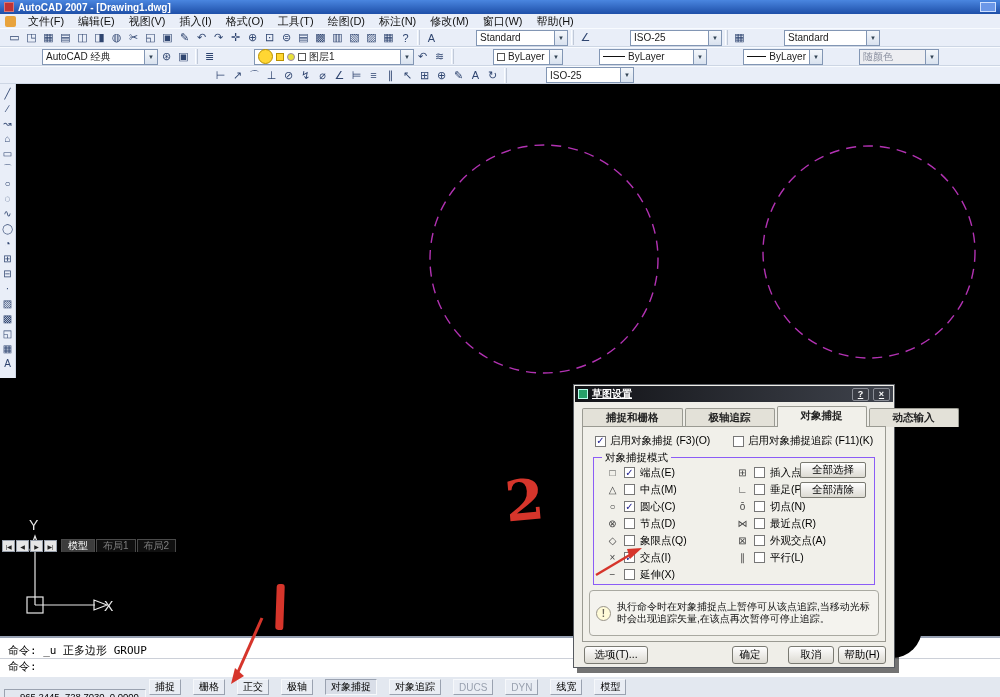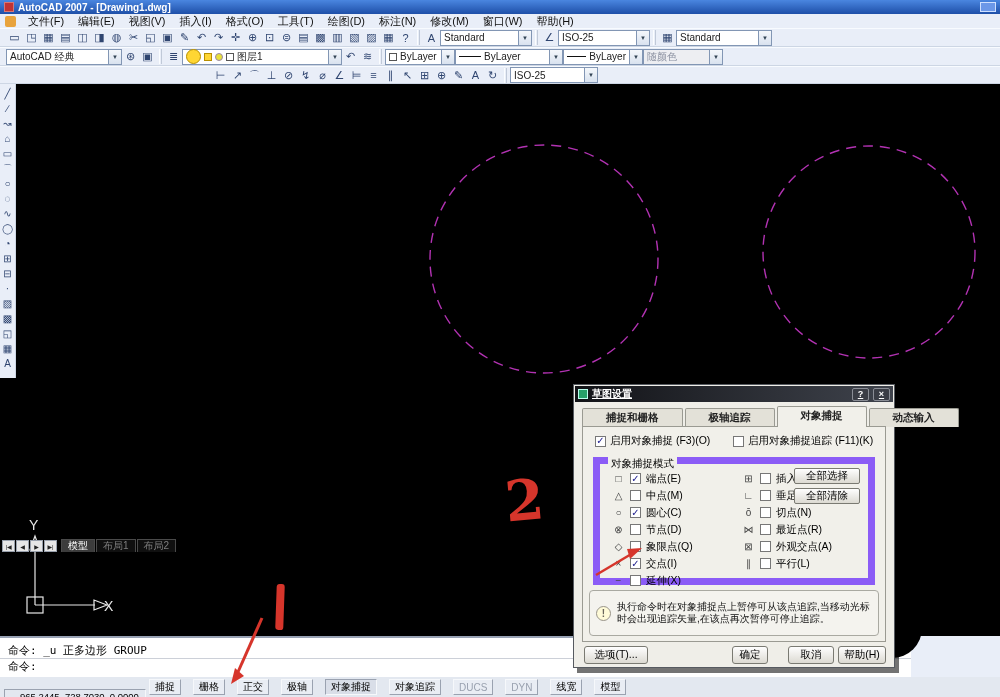--- a/index.html
+++ b/index.html
@@ -20,21 +20,21 @@
 
   
   .tbrow { position:absolute; left:0; width:100%; background:#e9eef8; display:flex; align-items:center;
     padding-left:6px; border-top:1px solid #f8fbff; border-bottom:1px solid #cdd6e4; }
   .row1 { top:28px; height:19px; } .row2 { top:47px; height:19px; } .row3 { top:66px; height:18px; padding-left:212px; }
   .iconrow { display:flex; align-items:center; }
   .tbi { min-width:17px; height:15px; display:inline-flex; align-items:center; justify-content:center;
     font-size:11px; color:#2f4570; }
   .sep { width:3px; height:15px; border-left:1px solid #fbfdff; border-right:1px solid #c0c9d8; margin:0 3px; flex:none; }
   .combo { height:16px; background:#fff; border:1px solid #8296b4; display:inline-flex; align-items:center;
-    font-size:10px; padding-left:3px; gap:3px; color:#222; white-space:nowrap; }
+    font-size:10px; padding-left:3px; gap:3px; color:#222; white-space:nowrap;margin-left:36px; }
   .combo .arrow { margin-left:auto; width:13px; align-self:stretch; flex:none;
     background:linear-gradient(#f4f7fb,#d9e2ef); border-left:1px solid #8296b4;
     display:flex; align-items:center; justify-content:center; font-size:6px; color:#345; }
   .combo.disabled { background:#edeef2; color:#8a90a0; }
   .mini { width:8px; height:8px; display:inline-block; flex:none; }
   .mini.bulb { background:#ffd633; border:1px solid #b89000; border-radius:50%; }
   .mini.sun  { background:#ffd633; border:1px solid #b89000; }
   .mini.ball { background:#e8e13a; border:1px solid #98a; border-radius:50%; }
   .mini.swatch { background:#fff; border:1px solid #555; }
   .ltline { width:22px; height:1px; background:#111; display:inline-block; }
@@ -45,21 +45,21 @@
     border-right:1px solid #cdd6e4; display:flex; flex-direction:column; align-items:center; padding-top:2px; z-index:2; }
   .drawbar .tbi { min-width:15px; width:15px; height:15px; font-size:10px; }
   .ltabs { position:absolute; left:2px; top:538px; height:14px; display:flex; align-items:flex-end; gap:1px; z-index:2; }
   .lnav { width:13px; height:12px; background:#e6e6e6; border:1px solid #98a0ac; font-size:6px; color:#222;
     display:flex; align-items:center; justify-content:center; }
   .ltab { padding:0 6px; height:13px; font-size:10px; display:flex; align-items:center;
     background:#101010; color:#7e7e7e; border:1px solid #4a4a4a; border-bottom:none; }
   .ltab.active { background:#3c3c3c; color:#fff; }
 
   
-  .cmdwin { position:absolute; left:0; top:636px; width:911px; height:41px; background:#fff;
+  .cmdwin { position:absolute; left:0; top:636px; width:1000px; height:41px; background:#fff;
     border-top:2px solid #98a2b4; font-family:"DejaVu Sans Mono", monospace; font-size:11px; color:#000; }
   .cmdline1 { position:absolute; left:8px; top:5px; }
   .cmdline2 { position:absolute; left:8px; bottom:3px; }
   .cmdsep { position:absolute; left:0; right:0; bottom:18px; border-top:1px solid #ccd0d8; }
   .statusbar { position:absolute; left:0; top:677px; width:1000px; height:20px; background:#e3e8f0;
     display:flex; align-items:center; gap:3px; padding-left:4px; font-size:10px; }
   .coords { width:142px; height:15px; border:1px solid; border-color:#9aa2b0 #f6f8fb #f6f8fb #9aa2b0;
     display:flex; align-items:center; padding-left:15px; font-size:9.5px; flex:none;margin-top:18px; }
   .stgl { height:16px; padding:0 5px; display:inline-flex; align-items:center; white-space:nowrap;
     border:1px solid; border-color:#f6f8fb #9aa2b0 #9aa2b0 #f6f8fb; background:#e9edf4; }
@@ -79,21 +79,21 @@
   .dtabs { position:absolute; left:8px; top:24px; right:8px; height:18px; display:flex; align-items:flex-end; }
   .dtab { padding:2px 23px; font-size:10.5px; background:#e3e1d8; border:1px solid #9a9a92; border-bottom:none;
     border-radius:2px 2px 0 0; margin-right:2px; color:#222; white-space:nowrap;font-weight:bold; }
   .dtab.active { background:#f1f0ea; padding-bottom:4px; position:relative; z-index:2; }
   .dpage { position:absolute; left:8px; top:41px; right:8px; height:216px; border:1px solid #9a9a92; background:#f1f0ea; }
   .enable { position:absolute; display:flex; align-items:center; gap:4px; font-size:10.5px; white-space:nowrap; }
   .enable.l { left:12px; top:7px; } .enable.r { left:150px; top:7px; }
   .cbx { width:11px; height:11px; border:1px solid #777; background:#fff; display:inline-flex;
     align-items:center; justify-content:center; font-size:10px; color:#20208f; flex:none; }
   .cbx.on::before { content:"✓"; line-height:1; }
-  .group { position:absolute; left:10px; right:10px; top:30px; height:128px; border:7px solid #8b5cf6; }
+  .group { position:absolute; left:10px; right:10px; top:30px; height:128px; border:1px solid #8b5cf6; }
   .glabel { position:absolute; left:8px; top:-7px; background:#f1f0ea; padding:0 3px; font-size:10.5px; }
   .scol { position:absolute; top:8px; display:flex; flex-direction:column; gap:4px; }
   .scol.left { left:12px; } .scol.right { left:142px; }
   .srow { display:flex; align-items:center; gap:5px; height:13px; }
   .smark { width:13px; text-align:center; font-size:10px; color:#444; flex:none; }
   .slabel { font-size:10.5px; white-space:nowrap; }
   .gbtn { position:absolute; right:8px; width:66px; height:16px; font-size:10.5px;
     background:linear-gradient(#fefefe,#dcdad2); border:1px solid #7a7a72; border-radius:2px; }
   .gbtn.sel { top:4px; } .gbtn.clr { top:24px; }
   .tipbox { position:absolute; left:6px; right:6px; top:163px; height:46px; border:1px solid #a9a9a1;

